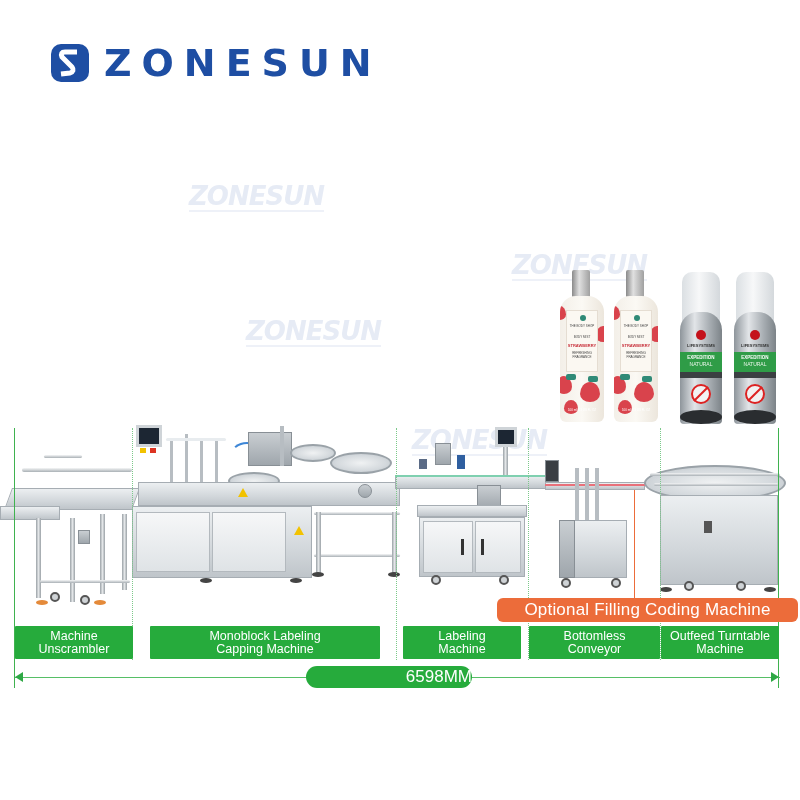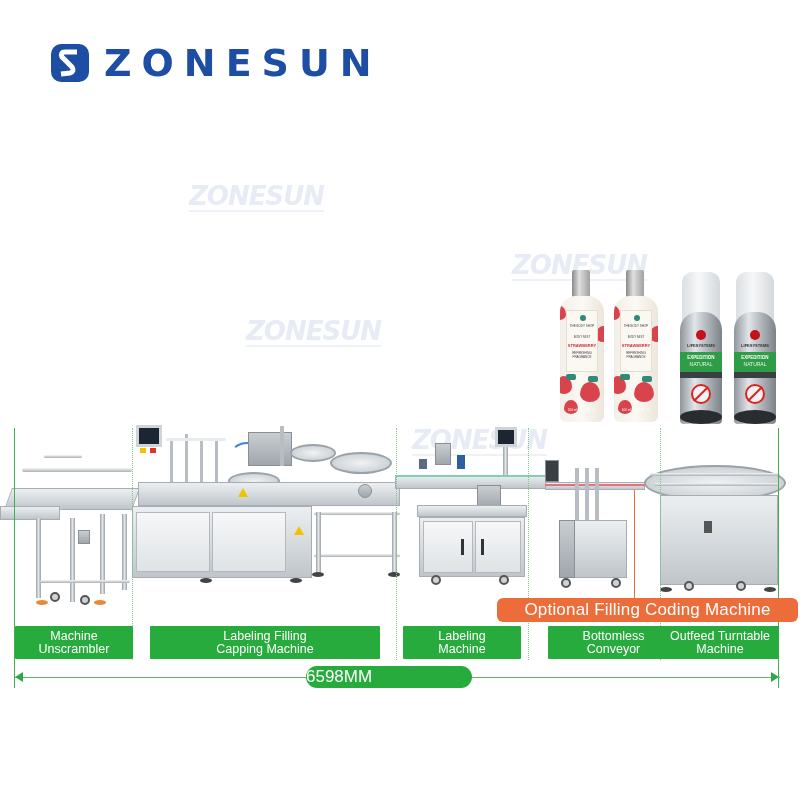--- a/index.html
+++ b/index.html
@@ -61,21 +61,21 @@
   
   .section-label { position: absolute; top: 626px; height: 33px; background: #26ab3c; color: #ffffff; font-size: 12.5px; line-height: 13px; text-align: center; display: flex; align-items: center; justify-content: center; border-radius: 1px; padding: 0 4px; }
   .section-label span { display: block; white-space: pre-line; }
 
   .optional { position: absolute; left: 497px; top: 598px; width: 301px; height: 24px; background: #ec6c3a; color: #ffffff; font-size: 17px; line-height: 24px; text-align: center; border-radius: 6px; letter-spacing: 0.2px; }
 
   
   .dim-line { position: absolute; left: 15px; top: 677px; width: 765px; height: 1px; background: #56bf66; }
   .arrow-left { position: absolute; left: 15px; top: 672px; width: 0; height: 0; border-top: 5px solid transparent; border-bottom: 5px solid transparent; border-right: 8px solid #2ea845; }
   .arrow-right { position: absolute; left: 771px; top: 672px; width: 0; height: 0; border-top: 5px solid transparent; border-bottom: 5px solid transparent; border-left: 8px solid #2ea845; }
-  .dim-pill { position: absolute; left: 306px; top: 666px; width: 166px; height: 22px; background: #26ab3c; color: #fff; font-size: 17px; line-height: 22px; text-align: left; border-radius: 11px; }
+  .dim-pill { position: absolute; left: 306px; top: 666px; width: 166px; height: 22px; background: #26ab3c; color: #fff; font-size: 17px; line-height: 22px; text-align: right; border-radius: 11px; }
 </style>
 </head>
 <body>
 
 <div class="logo">
   <div class="logo-mark">
     <svg width="40" height="40" viewBox="0 0 40 40">
       <rect x="1" y="1" width="38" height="38" rx="10" fill="#1e4ea3"></rect>
       <path d="M27 9 L15 9 Q10 9 12 14 L22 24 Q25 28 20 30 L11 31" stroke="#ffffff" stroke-width="5" fill="none" stroke-linejoin="round"></path>
     </svg>
@@ -269,28 +269,28 @@
 <div class="vline" style="left:660px; top:428px; height:232px;"></div>
 <div class="vline solid" style="left:778px; top:428px; height:260px;"></div>
 
 <div class="optional">Optional Filling Coding Machine</div>
 
 <div class="section-label" style="left:15px; width:118px;">
     <span>Machine
 Unscrambler</span>
   </div>
 <div class="section-label" style="left:150px; width:230px;">
-    <span>Labeling Filling
+    <span>Monoblock Labeling
 Capping Machine</span>
   </div>
 <div class="section-label" style="left:403px; width:118px;">
     <span>Labeling
 Machine</span>
   </div>
-<div class="section-label" style="left:548px; width:131px;">
+<div class="section-label" style="left:529px; width:131px;">
     <span>Bottomless
 Conveyor</span>
   </div>
 <div class="section-label" style="left:661px; width:118px;">
     <span>Outfeed Turntable
 Machine</span>
   </div>
 
 <div class="dim-line"></div>
 <div class="arrow-left"></div>

